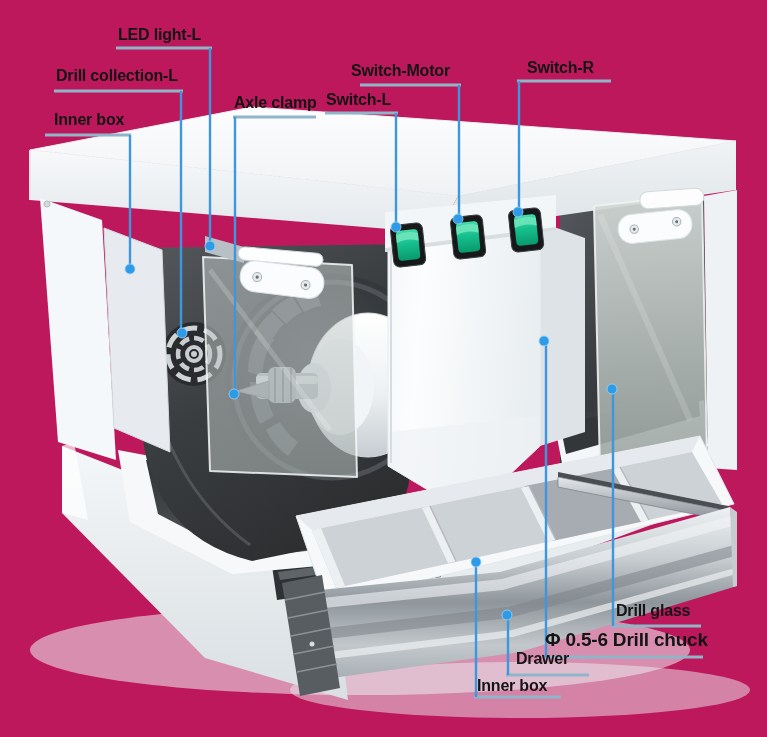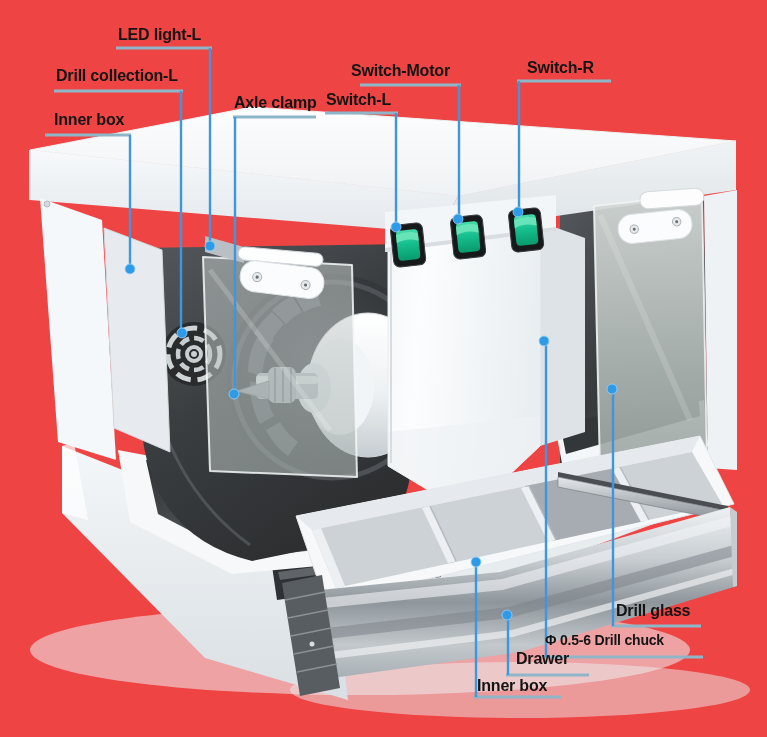--- a/index.html
+++ b/index.html
@@ -1,32 +1,32 @@
 <!DOCTYPE html>
 <html style="--c-text: #141414; --c-underline: #8fb5c8; --c-leader: #3e97dc; --c-dot: #2e9be8;"><head>
 <meta charset="utf-8">
 <style>
   html,body{margin:0;padding:0;background:#ffffff;}
   .stage{
     position:relative;width:767px;height:737px;overflow:hidden;
-    background:#ef4444;
+    background:#be185d;
     font-family:"Liberation Sans", sans-serif;
   }
   .stage svg{position:absolute;left:0;top:0;}
   .label{
     position:absolute;
     font-family:"Liberation Sans", sans-serif;
     font-weight:bold;
     font-size:16px;
     letter-spacing:-0.2px;
     color:var(--c-text,#141414);
     white-space:nowrap;
     line-height:20px;
   }
-  .label.big{font-size:14px;}
+  .label.big{font-size:19px;}
   
   .underline{stroke:var(--c-underline,#8fb5c8);stroke-width:3;fill:none;}
   .leader{stroke:var(--c-leader,#3e97dc);stroke-width:2.4;fill:none;}
   .dot{fill:var(--c-dot,#2e9be8);stroke:#9ed2f5;stroke-width:0.8;}
 </style>
 </head>
 <body style="background: rgb(255, 255, 255);">
 
 <div class="stage">
 

